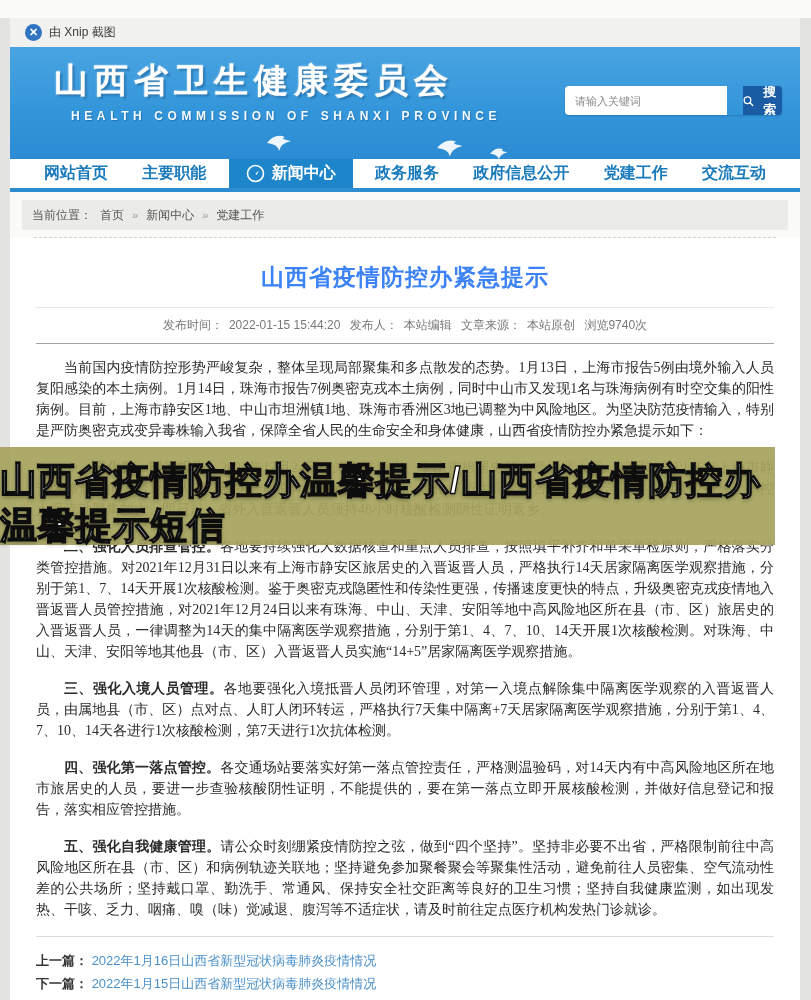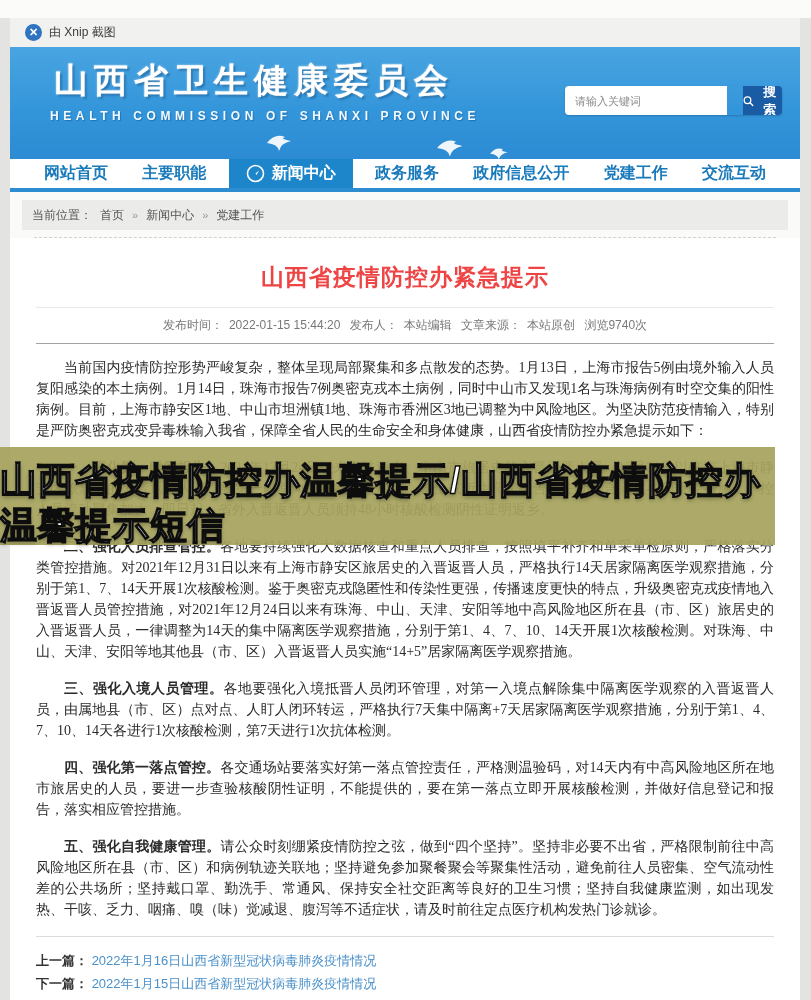--- a/index.html
+++ b/index.html
@@ -16,21 +16,21 @@
   
   .xnip-bar { height: 29px; display: flex; align-items: center; gap: 7px; padding-left: 15px; background: #f1f1ef; }
   .xnip-logo { width: 17px; height: 17px; border-radius: 50%; background: #2f74c0; color: #fff;
     font-size: 11px; font-weight: bold; display: flex; align-items: center; justify-content: center; line-height: 1; }
   .xnip-text { font-size: 12px; color: #3c3c3c; }
 
   
   .header { height: 112px; background: linear-gradient(180deg, #49a4e1 0%, #3496da 55%, #2c8bd3 100%); position: relative; overflow: hidden; }
   .site-title { position: absolute; left: 44px; top: 11px; font-size: 34px; font-weight: bold; color: #ffffff;
     letter-spacing: 6px; text-shadow: 2px 2px 2px rgba(17,84,140,.55), 0 0 2px rgba(255,255,255,.8); }
-  .site-sub { position: absolute; left: 40px; top: 62px; font-size: 12px; font-weight: bold; color: #f4faff;
+  .site-sub { position: absolute; left: 61px; top: 62px; font-size: 12px; font-weight: bold; color: #f4faff;
     letter-spacing: 4.6px; text-shadow: 1px 1px 1px rgba(17,84,140,.5); }
   .dove { position: absolute; fill: #ffffff; opacity: .92; }
   .search-box { position: absolute; right: 18px; top: 39px; width: 217px; height: 29px; display: flex;
     border-radius: 4px; overflow: hidden; box-shadow: 0 1px 2px rgba(0,40,80,.25); }
   .search-input { flex: 1; border: none; outline: none; padding: 0 10px; font-size: 11px; color: #333; background: #fff; }
   .search-input::placeholder { color: #8a8a8a; }
   .search-btn { width: 70px; border: none; background: #1a5ca4; color: #fff; font-size: 13px; font-weight: bold;
     display: flex; align-items: center; justify-content: center; gap: 6px; cursor: pointer; letter-spacing: 2px; margin-left: 16px; }
 
   
@@ -43,21 +43,21 @@
   
   .crumb-wrap { padding: 8px 12px 0 12px; background: #fafaf8; }
   .breadcrumb { background: #ebebe9; height: 30px; display: flex; align-items: center; gap: 8px;
     padding: 0 10px; font-size: 12px; color: #555; }
   .crumb-link { color: #555; cursor: pointer; }
   .crumb-sep { color: #999; font-size: 11px; }
   .dash-divider { margin: 7px 12px 0 12px; border-top: 1px dashed #d2d2ce; }
 
   
   .article { background: #ffffff; padding: 16px 26px 26px 26px; }
-  .article-title { text-align: center; color: #ef4444; font-size: 23px; font-weight: bold; padding: 8px 0 14px 0; letter-spacing: 1px; }
+  .article-title { text-align: center; color: #3b82f6; font-size: 23px; font-weight: bold; padding: 8px 0 14px 0; letter-spacing: 1px; }
   .meta-row { text-align: center; font-size: 12px; color: #787878; padding: 9px 0;
     border-top: 1px solid #e8e8e6; border-bottom: 1px solid #a3a3a3; }
   .meta-row span { margin: 0 3px; }
   .body-text { margin-top: 13px; font-family: "Liberation Serif", "DejaVu Serif", serif;
     font-size: 14px; line-height: 21px; color: #2b2b2b; text-align: justify; }
   .body-text p { margin: 0 0 16px 0; text-indent: 2em; }
   .body-text p strong { font-weight: bold; }
   .bottom-divider { border-top: 1px solid #dcdcda; margin: 6px 0 12px 0; }
   .prevnext { font-size: 13px; line-height: 23px; color: #333; }
   .pn-label { font-weight: bold; }

